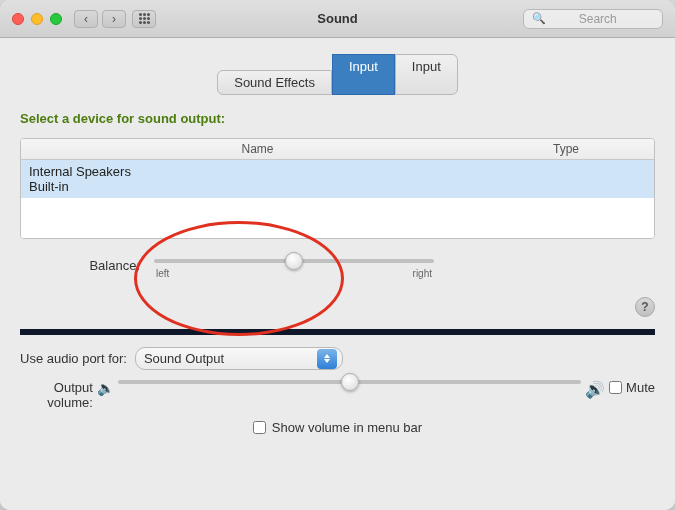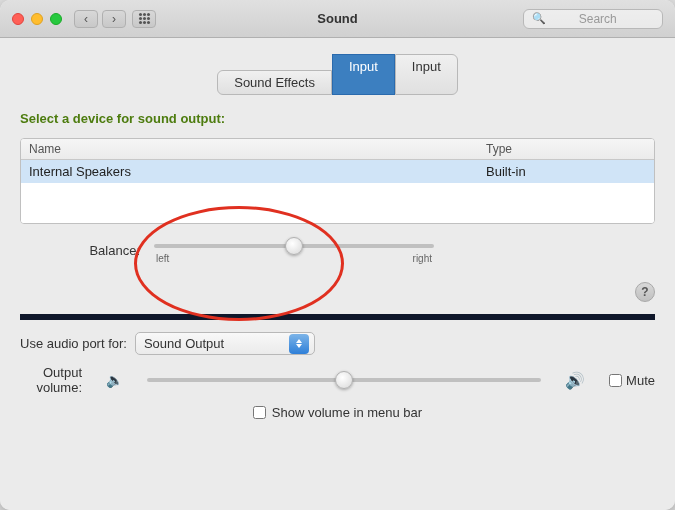--- a/index.html
+++ b/index.html
@@ -192,35 +192,37 @@
       background: white;
       overflow: hidden;
       flex-shrink: 0;
     }
 
     .table-header {
       display: flex;
       background: linear-gradient(to bottom, #f5f5f5, #ebebeb);
       border-bottom: 1px solid #c8c8c8;
       padding: 3px 8px;
+      text-align: center;
     }
 
     .col-name { flex: 1; }
     .col-type { width: 160px; }
 
     .col-header {
       font-size: 12px;
       color: #555;
     }
 
     .table-row {
       display: flex;
       padding: 4px 8px;
       background: #d0e4f7;
       min-height: 22px;
+      flex-direction: column;
     }
 
     .table-row-empty {
       display: flex;
       padding: 4px 8px;
       min-height: 40px;
       background: white;
     }
 
     .cell {
@@ -350,26 +352,26 @@
     .select-wrapper {
       position: relative;
       display: inline-block;
     }
 
     select {
       -webkit-appearance: none;
       appearance: none;
       background: linear-gradient(to bottom, #f8f8f8, #ebebeb);
       border: 1px solid #b8b8b8;
-      border-radius: 5px;
+      border-radius: 10px;
       padding: 3px 28px 3px 8px;
       font-size: 13px;
       color: #333;
       cursor: pointer;
-      width: 180px;
+      width: 208px;
       outline: none;
     }
 
     .select-arrow {
       position: absolute;
       right: 6px;
       top: 50%;
       transform: translateY(-50%);
       width: 20px;
       height: 20px;
@@ -392,22 +394,22 @@
       width: 0;
       height: 0;
       border-left: 3px solid transparent;
       border-right: 3px solid transparent;
     }
     .arrow-up { border-bottom: 4px solid white; }
     .arrow-down { border-top: 4px solid white; }
 
     .volume-row {
       display: flex;
-      align-items: center;
-      gap: 24px;
+      align-items: flex-start;
+      gap: 4px;
     }
 
     .volume-label {
       font-size: 13px;
       color: #333;
       width: 100px;
       text-align: right;
     }
 
     .speaker-low {

